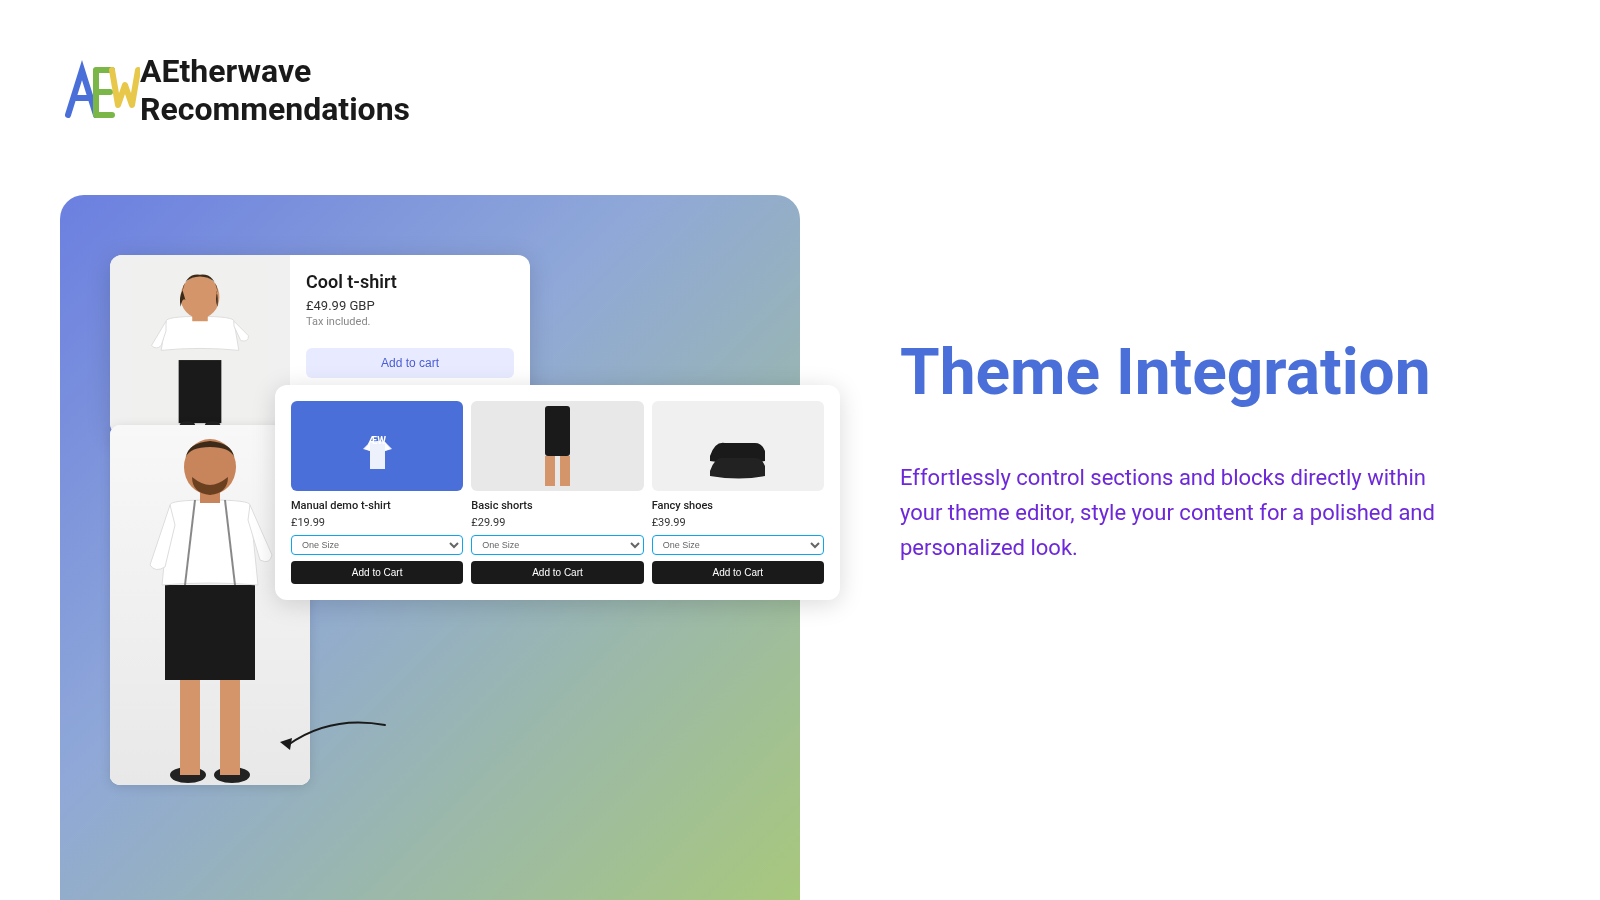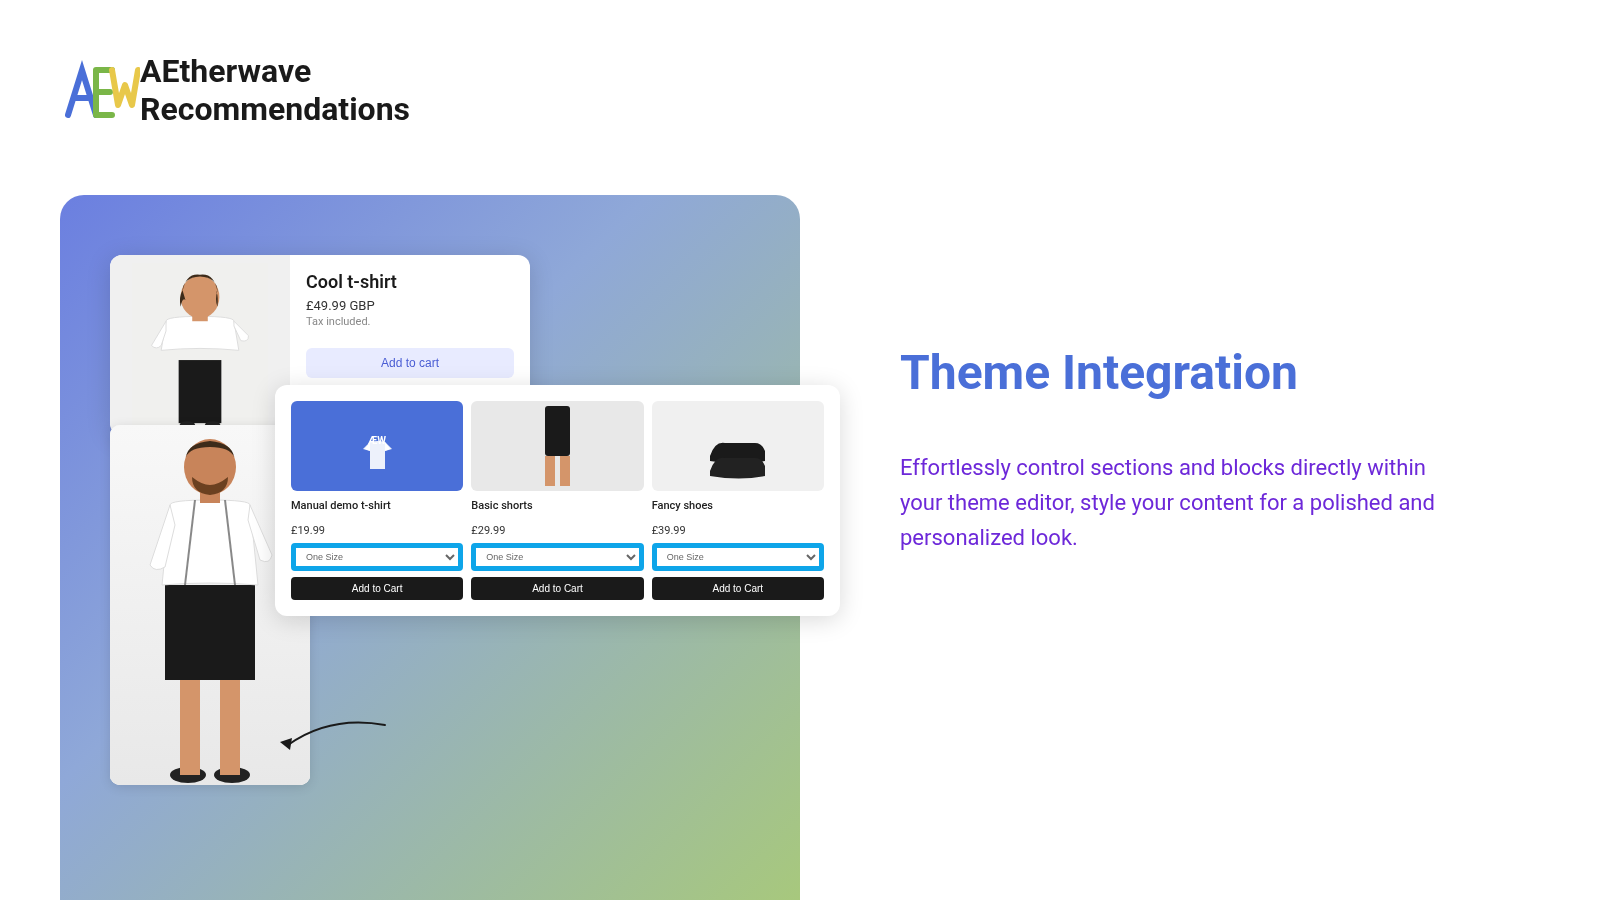--- a/index.html
+++ b/index.html
@@ -191,34 +191,34 @@
     }
 
     .rec-img-shoes {
       background: #f0f0f0;
     }
 
     .rec-product-name {
       font-size: 11px;
       font-weight: 500;
       color: #222;
-      margin-bottom: 12px;
+      margin-bottom: 4px;
     }
 
     .rec-product-price {
       font-size: 11px;
       color: #333;
       margin-bottom: 6px;
     }
 
     .rec-size-select {
       width: 100%;
       padding: 3px 6px;
       font-size: 9px;
-      border: 5px solid #0ea5e9;
+      border: 1px solid #0ea5e9;
       border-radius: 4px;
       margin-bottom: 6px;
       background: #fff;
       color: #666;
     }
 
     .rec-add-btn {
       width: 100%;
       padding: 6px;
       background: #1a1a1a;
@@ -241,21 +241,21 @@
 
     .feature-label {
       font-size: 48px;
       font-weight: 700;
       color: #1a1a1a;
       line-height: 1.2;
       margin-bottom: 0;
     }
 
     .feature-label-colored {
-      font-size: 48px;
+      font-size: 64px;
       font-weight: 700;
       color: #4a6fd8;
       line-height: 1.2;
       margin-bottom: 48px;
     }
 
     .feature-description {
       font-size: 22px;
       color: #6d28d9;
       line-height: 1.6;

